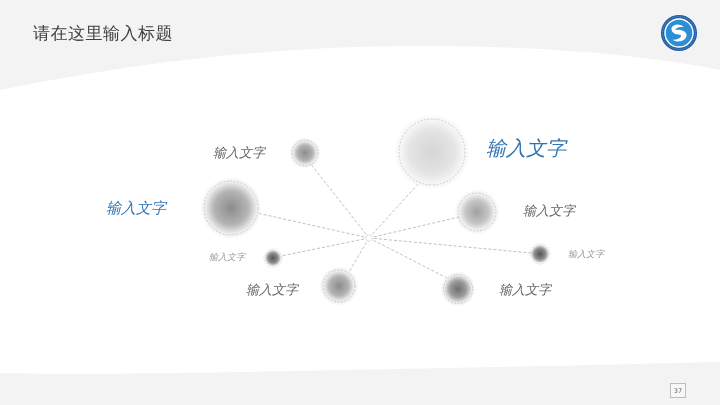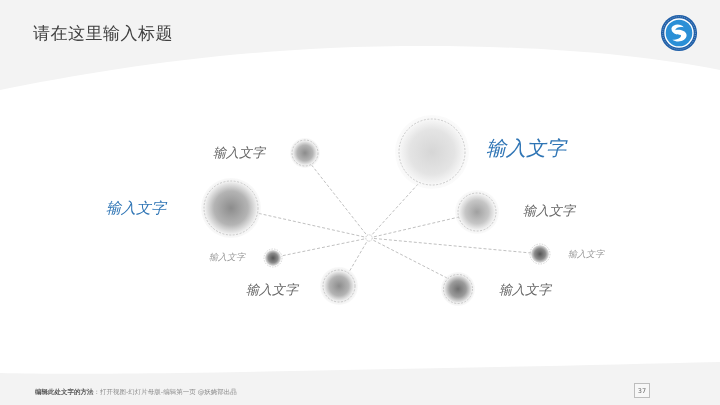--- a/index.html
+++ b/index.html
@@ -24,21 +24,21 @@
   .label.lg-blue { color: #2f75b5; font-size: 20px; }
   .label.md-blue { color: #2f75b5; font-size: 15px; }
   .label.md { font-size: 13px; color: #666; }
   .label.sm { font-size: 9px; color: #9a9a9a; }
   .footer-note {
     position: absolute; left: 35px; top: 388px; font-size: 6.5px; color: #8a8a8a;
     white-space: nowrap;
   }
   .footer-note b { color: #555; font-weight: bold; }
   .page-number {
-    position: absolute; left: 634px; top: 383px; width: 14px; height: 13px;
+    position: absolute; left: 670px; top: 383px; width: 14px; height: 13px;
     border: 1px solid #bdbdbd; font-size: 6.5px; color: #666;
     display: flex; align-items: center; justify-content: center; background: #f7f7f7;
   }
 </style>
 </head>
 <body>
 
 <div class="slide">
 
   <svg class="bg-svg" width="720" height="405">
@@ -137,18 +137,15 @@
 
   <div class="label md" style="left:213px;top:146px;">输入文字</div>
   <div class="label lg-blue" style="left:486px;top:138px;">输入文字</div>
   <div class="label md-blue" style="left:106px;top:201px;">输入文字</div>
   <div class="label md" style="left:523px;top:204px;">输入文字</div>
   <div class="label sm" style="left:209px;top:253px;">输入文字</div>
   <div class="label sm" style="left:568px;top:250px;">输入文字</div>
   <div class="label md" style="left:246px;top:283px;">输入文字</div>
   <div class="label md" style="left:499px;top:283px;">输入文字</div>
 
-  <div class="footer-note">
-    <b>编辑此处文字的方法</b><span>：打开视图-幻灯片母版-编辑第一页 @妖娆部出品</span>
-  </div>
   <div class="page-number">37</div>
 
 </div>
 
 </body></html>

